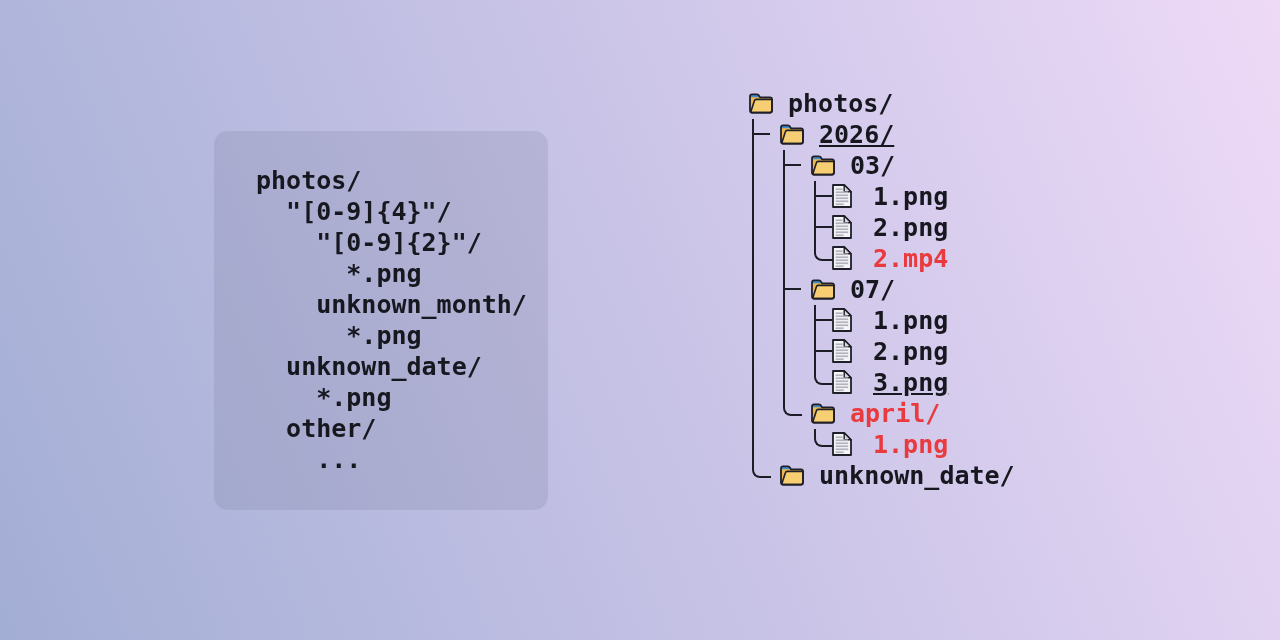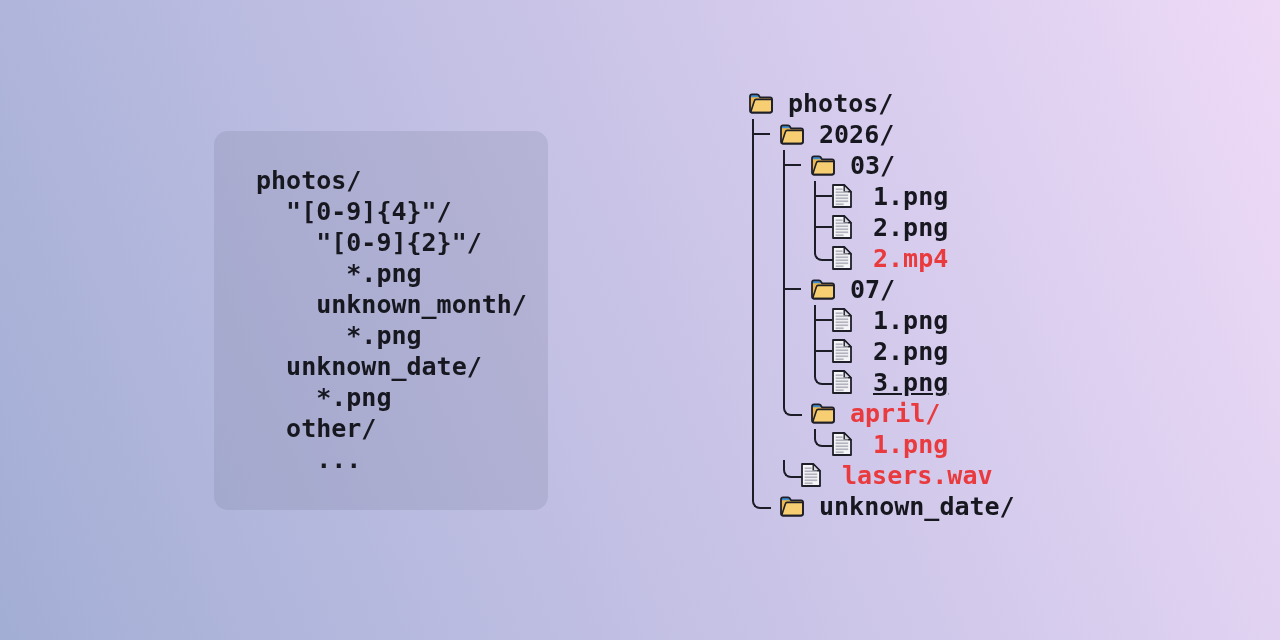--- a/index.html
+++ b/index.html
@@ -104,21 +104,21 @@
         <div class="tree-guide" style="left: 4px;"></div>
         <div class="tree-branch" style="left: 6px;"></div>
         <span class="tree-icon" style="left: 31px; top: 4px;">
           <svg width="26" height="22" viewBox="0 0 26 22">
             <path d="M2 18.6 V4.4 Q2 2.4 4 2.4 H9 Q10.3 2.4 10.9 3.5 L12 5.4 H22 Q24 5.4 24 7.4 V18.6 Q24 20.6 22 20.6 H4 Q2 20.6 2 18.6 Z" fill="#3e8ed0"></path>
             <path d="M2 18.6 V5.2 H24 V18.6 Q24 20.6 22 20.6 H4 Q2 20.6 2 18.6 Z" fill="#eeb84c"></path>
             <path d="M8.2 7.4 H24 V18.6 Q24 20.6 22 20.6 H3.9 Q2.7 20.6 3 19.3 L6.4 8.8 Q6.8 7.4 8.2 7.4 Z" fill="#f7cf72" stroke="#1f1f29" stroke-width="1.6" stroke-linejoin="round"></path>
             <path d="M2 18.6 V4.4 Q2 2.4 4 2.4 H9 Q10.3 2.4 10.9 3.5 L12 5.4 H22 Q24 5.4 24 7.4 V18.6 Q24 20.6 22 20.6 H4 Q2 20.6 2 18.6 Z" fill="none" stroke="#1f1f29" stroke-width="1.8" stroke-linejoin="round"></path>
           </svg>
         </span>
-        <span class="tree-label" style="left: 71px;">2026/</span>
+        <span class="tree-label" style="left: 71px; text-decoration: underline;">2026/</span>
       </div>
       <div class="tree-row">
         <div class="tree-guide" style="left: 4px;"></div>
         <div class="tree-guide" style="left: 35px;"></div>
         <div class="tree-branch" style="left: 37px;"></div>
         <span class="tree-icon" style="left: 62px; top: 4px;">
           <svg width="26" height="22" viewBox="0 0 26 22">
             <path d="M2 18.6 V4.4 Q2 2.4 4 2.4 H9 Q10.3 2.4 10.9 3.5 L12 5.4 H22 Q24 5.4 24 7.4 V18.6 Q24 20.6 22 20.6 H4 Q2 20.6 2 18.6 Z" fill="#3e8ed0"></path>
             <path d="M2 18.6 V5.2 H24 V18.6 Q24 20.6 22 20.6 H4 Q2 20.6 2 18.6 Z" fill="#eeb84c"></path>
             <path d="M8.2 7.4 H24 V18.6 Q24 20.6 22 20.6 H3.9 Q2.7 20.6 3 19.3 L6.4 8.8 Q6.8 7.4 8.2 7.4 Z" fill="#f7cf72" stroke="#1f1f29" stroke-width="1.6" stroke-linejoin="round"></path>
@@ -277,37 +277,20 @@
             <rect x="4.6" y="8.4" width="12.6" height="1.7" fill="#b3b3bf"></rect>
             <rect x="4.6" y="11.4" width="12.6" height="1.7" fill="#b3b3bf"></rect>
             <rect x="4.6" y="14.4" width="12.6" height="1.7" fill="#b3b3bf"></rect>
             <rect x="4.6" y="17.4" width="12.6" height="1.7" fill="#b3b3bf"></rect>
             <rect x="4.6" y="20.4" width="8" height="1.7" fill="#b3b3bf"></rect>
           </svg>
         </span>
         <span class="tree-label red" style="left: 125px;">1.png</span>
       </div>
       <div class="tree-row">
-        <div class="tree-guide" style="left: 4px;"></div>
-        <div class="tree-elbow" style="left: 35px;"></div>
-        <span class="tree-icon" style="left: 52px; top: 2px;">
-          <svg width="22" height="26" viewBox="0 0 22 26">
-            <path d="M2 2 H13.2 L20 8.8 V24 H2 Z" fill="#f5f5f7" stroke="#1f1f29" stroke-width="1.8" stroke-linejoin="round"></path>
-            <path d="M13.2 2 V8.8 H20 Z" fill="#d9d9e1" stroke="#1f1f29" stroke-width="1.4" stroke-linejoin="round"></path>
-            <rect x="4.6" y="5.4" width="7" height="1.7" fill="#b3b3bf"></rect>
-            <rect x="4.6" y="8.4" width="12.6" height="1.7" fill="#b3b3bf"></rect>
-            <rect x="4.6" y="11.4" width="12.6" height="1.7" fill="#b3b3bf"></rect>
-            <rect x="4.6" y="14.4" width="12.6" height="1.7" fill="#b3b3bf"></rect>
-            <rect x="4.6" y="17.4" width="12.6" height="1.7" fill="#b3b3bf"></rect>
-            <rect x="4.6" y="20.4" width="8" height="1.7" fill="#b3b3bf"></rect>
-          </svg>
-        </span>
-        <span class="tree-label red" style="left: 94px;">lasers.wav</span>
-      </div>
-      <div class="tree-row">
         <div class="tree-elbow" style="left: 4px;"></div>
         <span class="tree-icon" style="left: 31px; top: 4px;">
           <svg width="26" height="22" viewBox="0 0 26 22">
             <path d="M2 18.6 V4.4 Q2 2.4 4 2.4 H9 Q10.3 2.4 10.9 3.5 L12 5.4 H22 Q24 5.4 24 7.4 V18.6 Q24 20.6 22 20.6 H4 Q2 20.6 2 18.6 Z" fill="#3e8ed0"></path>
             <path d="M2 18.6 V5.2 H24 V18.6 Q24 20.6 22 20.6 H4 Q2 20.6 2 18.6 Z" fill="#eeb84c"></path>
             <path d="M8.2 7.4 H24 V18.6 Q24 20.6 22 20.6 H3.9 Q2.7 20.6 3 19.3 L6.4 8.8 Q6.8 7.4 8.2 7.4 Z" fill="#f7cf72" stroke="#1f1f29" stroke-width="1.6" stroke-linejoin="round"></path>
             <path d="M2 18.6 V4.4 Q2 2.4 4 2.4 H9 Q10.3 2.4 10.9 3.5 L12 5.4 H22 Q24 5.4 24 7.4 V18.6 Q24 20.6 22 20.6 H4 Q2 20.6 2 18.6 Z" fill="none" stroke="#1f1f29" stroke-width="1.8" stroke-linejoin="round"></path>
           </svg>
         </span>
         <span class="tree-label" style="left: 71px;">unknown_date/</span>

